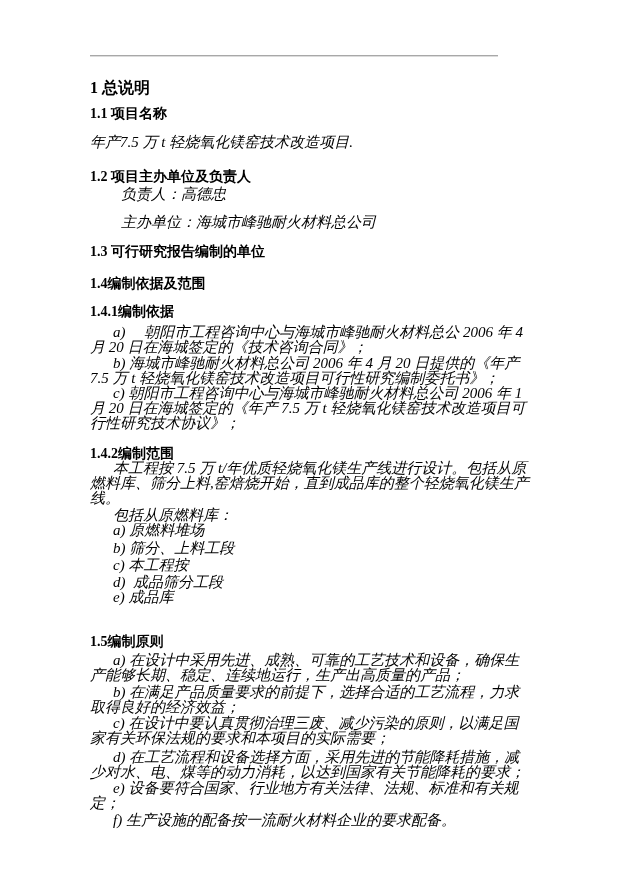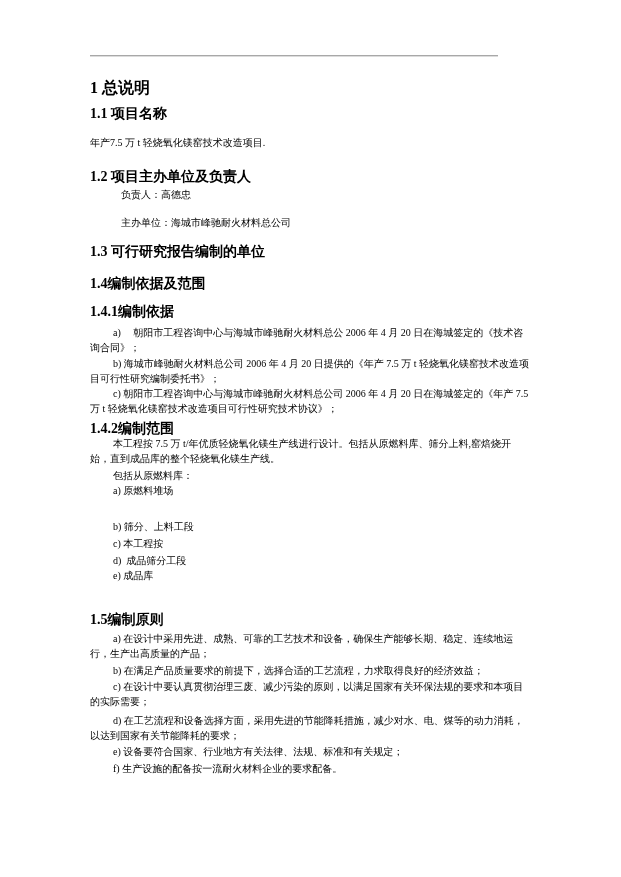--- a/index.html
+++ b/index.html
@@ -40,23 +40,24 @@
     white-space: pre-wrap;
   }
   .h2 {
     font-size: 14px;
     font-weight: bold;
     line-height: 17px;
     white-space: pre-wrap;
   }
   .h2.tight { line-height: 15px; }
   .p {
-    font-size: 10px;
+    font-size: 15px;
     line-height: 15px;
     white-space: pre-wrap;
+    font-style: italic;
   }
   .ind2 { text-indent: 23px; }
   .ind3 { text-indent: 31px; }
 </style>
 </head>
 <body>
 
 <div class="page">
   <div class="header-rule"></div>
   <div class="content">
@@ -64,26 +65,26 @@
     <div class="h2" style="margin-top:9px">1.1 项目名称</div>
     <div class="p" style="margin-top:13px">年产7.5 万 t 轻烧氧化镁窑技术改造项目.</div>
     <div class="h2" style="margin-top:18px">1.2 项目主办单位及负责人</div>
     <div class="p ind3" style="margin-top:2px">负责人：高德忠</div>
     <div class="p ind3" style="margin-top:13px">主办单位：海城市峰驰耐火材料总公司</div>
     <div class="h2" style="margin-top:13px">1.3 可行研究报告编制的单位</div>
     <div class="h2" style="margin-top:15px">1.4编制依据及范围</div>
     <div class="h2" style="margin-top:11px">1.4.1编制依据</div>
     <div class="p ind2" style="margin-top:5px">a)　 朝阳市工程咨询中心与海城市峰驰耐火材料总公 2006 年 4 月 20 日在海城签定的《技术咨询合同》；</div>
     <div class="p ind2" style="margin-top:1px">b) 海城市峰驰耐火材料总公司 2006 年 4 月 20 日提供的《年产 7.5 万 t 轻烧氧化镁窑技术改造项目可行性研究编制委托书》；</div>
-    <div class="p ind2" style="margin-top:0">c) 朝阳市工程咨询中心与海城市峰驰耐火材料总公司 2006 年 4 月 20 日在海城签定的《年产 7.5 万 t 轻烧氧化镁窑技术改造项目可行性研究技术协议》；</div>
-    <div class="h2 tight" style="margin-top:5px">1.4.2编制范围</div>
+    <div class="p ind2" style="margin-top:0">c) 朝阳市工程咨询中心与海城市峰驰耐火材料总公司 2006 年 1 月 20 日在海城签定的《年产 7.5 万 t 轻烧氧化镁窑技术改造项目可行性研究技术协议》；</div>
+    <div class="h2 tight" style="margin-top:15px">1.4.2编制范围</div>
     <div class="p ind2" style="margin-top:0">本工程按 7.5 万 t/年优质轻烧氧化镁生产线进行设计。包括从原燃料库、筛分上料,窑焙烧开始，直到成品库的整个轻烧氧化镁生产线。</div>
     <div class="p ind2" style="margin-top:2px">包括从原燃料库：</div>
     <div class="p ind2" style="margin-top:0">a) 原燃料堆场</div>
-    <div class="p ind2" style="margin-top:21px">b) 筛分、上料工段</div>
+    <div class="p ind2" style="margin-top:3px">b) 筛分、上料工段</div>
     <div class="p ind2" style="margin-top:2px">c) 本工程按</div>
     <div class="p ind2" style="margin-top:2px">d)  成品筛分工段</div>
     <div class="p ind2" style="margin-top:0">e) 成品库</div>
     <div class="h2" style="margin-top:28px">1.5编制原则</div>
     <div class="p ind2" style="margin-top:3px">a) 在设计中采用先进、成熟、可靠的工艺技术和设备，确保生产能够长期、稳定、连续地运行，生产出高质量的产品；</div>
     <div class="p ind2" style="margin-top:2px">b) 在满足产品质量要求的前提下，选择合适的工艺流程，力求取得良好的经济效益；</div>
     <div class="p ind2" style="margin-top:1px">c) 在设计中要认真贯彻治理三废、减少污染的原则，以满足国家有关环保法规的要求和本项目的实际需要；</div>
     <div class="p ind2" style="margin-top:4px">d) 在工艺流程和设备选择方面，采用先进的节能降耗措施，减少对水、电、煤等的动力消耗，以达到国家有关节能降耗的要求；</div>
     <div class="p ind2" style="margin-top:1px">e) 设备要符合国家、行业地方有关法律、法规、标准和有关规定；</div>
     <div class="p ind2" style="margin-top:2px">f) 生产设施的配备按一流耐火材料企业的要求配备。</div>

